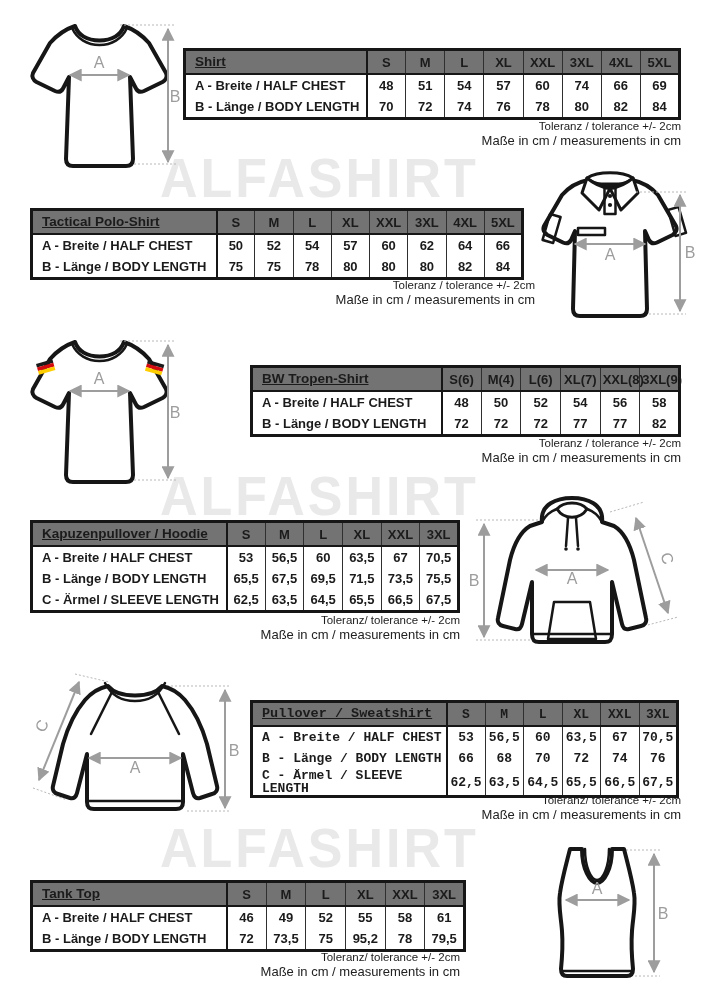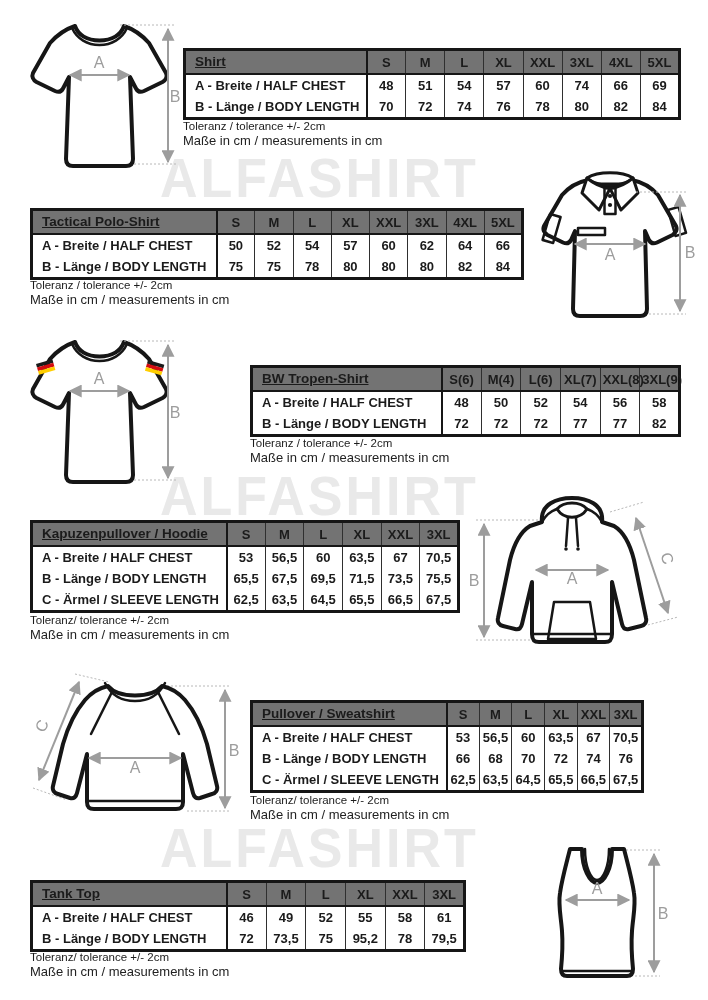--- a/index.html
+++ b/index.html
@@ -12,21 +12,21 @@
   
   table.size-table{position:absolute;border-collapse:collapse;table-layout:fixed;
       background:#fff;border:3px solid #161616;z-index:2;}
   .size-table th,.size-table td{height:21px;padding:0 2px;text-align:center;
       font-size:13px;font-weight:bold;border-left:1px solid #2f2f2f;line-height:1;}
   .size-table .lbl{text-align:left;padding-left:9px;border-left:none;}
   .size-table .first{border-left:2px solid #161616;}
   .size-table thead th{background:#737373;border-bottom:2.5px solid #161616;height:22px;}
   .size-table thead th.title{text-decoration:underline;font-size:13.5px;}
   
-  .note{position:absolute;text-align:left;z-index:2;}
+  .note{position:absolute;text-align:right;z-index:2;}
   .note .l1{font-size:11.5px;color:#1c1c1c;}
   .note .l2{font-size:13px;color:#222;margin-top:1px;}
   
   svg.diagram{position:absolute;z-index:1;overflow:visible;}
   .ol{fill:#fff;stroke:#161616;stroke-width:4;stroke-linejoin:round;stroke-linecap:round;}
   .dt{fill:none;stroke:#161616;stroke-width:2.5;stroke-linejoin:round;stroke-linecap:round;}
   .dt2{fill:#fff;stroke:#161616;stroke-width:3;stroke-linejoin:round;}
   .dim-line{stroke:#9d9d9d;stroke-width:2;fill:none;}
   .lead{stroke:#b8b8b8;stroke-width:1;stroke-dasharray:2 2;fill:none;}
   svg .dim{fill:#9d9d9d;font-size:16px;font-weight:normal;
@@ -324,21 +324,21 @@
     <path class="dt" d="M142,20 L164,64"></path>
     <path class="dt" d="M72,131 L168,131"></path>
     <line class="dim-line" x1="74" y1="88" x2="166" y2="88" marker-start="url(#arw)" marker-end="url(#arw)"></line>
     <line class="dim-line" x1="210" y1="20" x2="210" y2="138" marker-start="url(#arw)" marker-end="url(#arw)"></line>
     <line class="dim-line" x1="64" y1="12" x2="24" y2="110" marker-start="url(#arw)" marker-end="url(#arw)"></line>
     <text class="dim" x="120" y="103">A</text>
     <text class="dim" x="219" y="86">B</text>
     <text class="dim" x="32" y="58" transform="rotate(-68 32,58)">C</text>
   </svg>
 
-  <table class="size-table" style="left:250px;top:700px;width:394px;">
+  <table class="size-table" style="left:250px;top:700px;width:429px;font-family:Liberation Mono, monospace;">
     <colgroup>
         <col style="width:195px">
         <col span="6">
       </colgroup>
     <thead>
       <tr>
         <th class="lbl title">Pullover / Sweatshirt</th>
         <th class="first">S</th>
         <th>M</th>
         <th>L</th>

